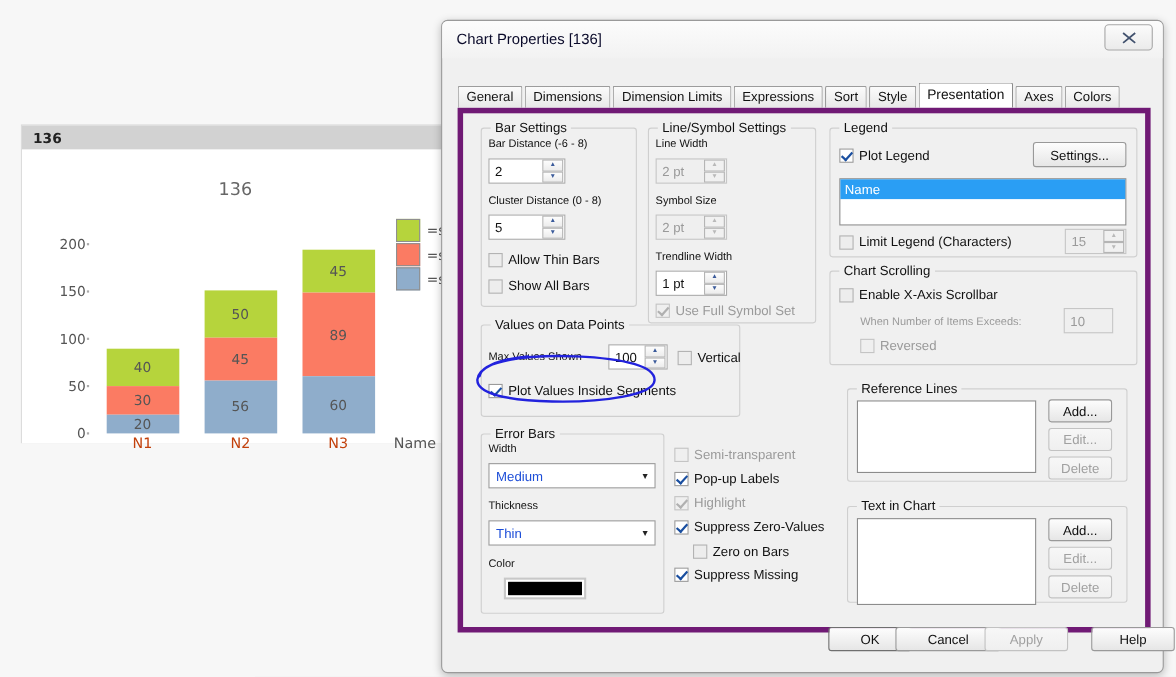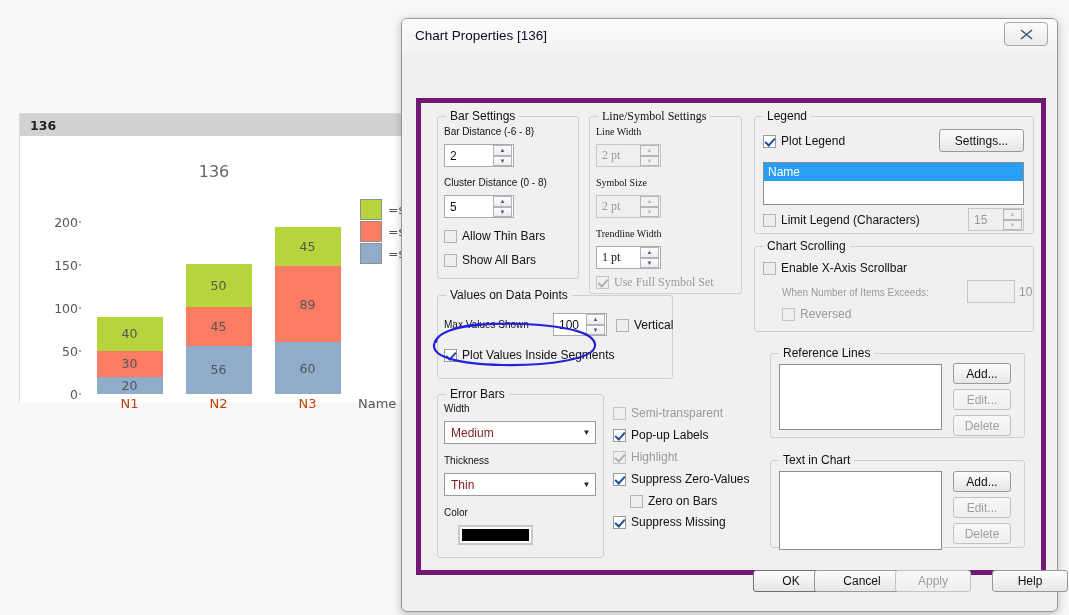--- a/index.html
+++ b/index.html
@@ -164,21 +164,21 @@
 
   .listbox{position:absolute;border:1px solid #8c8c8c;background:#fff;box-sizing:border-box;}
   .listbox .sel{
     background:#2a9ef4;color:#fff;font-size:12px;padding:2px 4px;
   }
 
   .combo{
     position:absolute;height:23px;border:1px solid #9a9a9a;background:#fff;
     box-sizing:border-box;display:flex;align-items:center;cursor:pointer;
   }
-  .combo .txt{padding-left:6px;font-size:12px;color:#7f1d1d;flex:1;}
+  .combo .txt{padding-left:6px;font-size:12px;color:#1d4ed8;flex:1;}
   .combo .arrow{
     width:17px;display:flex;align-items:center;justify-content:center;
     font-size:8px;color:#222;
   }
   .colorbox{
     position:absolute;border:2px solid #c8c8c8;box-sizing:border-box;
     background:#fff;padding:2px;
   }
   .colorbox .swatch{width:100%;height:100%;background:#000;border:1px solid #000;box-sizing:border-box;}
 
@@ -248,20 +248,35 @@
 
   <div id="dialog-titlebar">
     <div id="dialog-title">Chart Properties [136]</div>
     <div id="close-button">
       <svg width="13" height="11" viewBox="0 0 13 11">
         <path d="M1 1 L12 10 M12 1 L1 10" stroke="#42526e" stroke-width="1.6" fill="none"></path>
       </svg>
     </div>
   </div>
 
+  <div id="tabstrip">
+      <div class="tab">General</div>
+      <div class="tab">Dimensions</div>
+      <div class="tab">Dimension Limits</div>
+      <div class="tab">Expressions</div>
+      <div class="tab">Sort</div>
+      <div class="tab">Style</div>
+      <div class="tab active">Presentation</div>
+      <div class="tab">Axes</div>
+      <div class="tab">Colors</div>
+      <div class="tab">Number</div>
+      <div class="tab">Font</div>
+      <div class="tab-arrow">◀</div>
+      <div class="tab-arrow">▶</div>
+    </div>
 
   <div id="tabpage">
 
     <div class="group" style="left:16px;top:13px;width:142px;height:163px;">
       <div class="group-title">Bar Settings</div>
       <div class="lbl" style="left:6px;top:9px;">Bar Distance (-6 - 8)</div>
       <div class="spin" style="left:6px;top:27px;width:70px;">
         <span class="val">2</span>
         <span class="btns">
             <div>▲</div>
@@ -279,21 +294,21 @@
       <div class="cb off" style="left:6px;top:112px;">
         <span class="box"></span>
         <span>Allow Thin Bars</span>
       </div>
       <div class="cb off" style="left:6px;top:136px;">
         <span class="box"></span>
         <span>Show All Bars</span>
       </div>
     </div>
 
-    <div class="group" style="left:168px;top:13px;width:153px;height:178px;font-family:Liberation Serif, serif;">
+    <div class="group" style="left:168px;top:13px;width:153px;height:178px;">
       <div class="group-title">Line/Symbol Settings</div>
       <div class="lbl" style="left:6px;top:9px;">Line Width</div>
       <div class="spin dis" style="left:6px;top:27px;width:65px;">
         <span class="val">2 pt</span>
         <span class="btns">
             <div>▲</div>
             <div>▼</div>
           </span>
       </div>
       <div class="lbl" style="left:6px;top:60px;">Symbol Size</div>
@@ -406,21 +421,21 @@
       </div>
     </div>
 
     <div class="group" style="left:333px;top:143px;width:280px;height:86px;">
       <div class="group-title">Chart Scrolling</div>
       <div class="cb off" style="left:8px;top:14px;">
         <span class="box"></span>
         <span>Enable X-Axis Scrollbar</span>
       </div>
       <div class="lbl dis" style="left:27px;top:40px;">When Number of Items Exceeds:</div>
-      <div class="spin dis" style="left:212px;top:33px;width:45px;border-right:1px solid #c6c6c6;padding-left:46px;">
+      <div class="spin dis" style="left:212px;top:33px;width:45px;border-right:1px solid #c6c6c6;">
         <span class="val">10</span>
       </div>
       <div class="cb dis" style="left:27px;top:60px;">
         <span class="box"></span>
         <span>Reversed</span>
       </div>
     </div>
 
     <div class="group" style="left:349px;top:250px;width:255px;height:85px;">
       <div class="group-title">Reference Lines</div>

